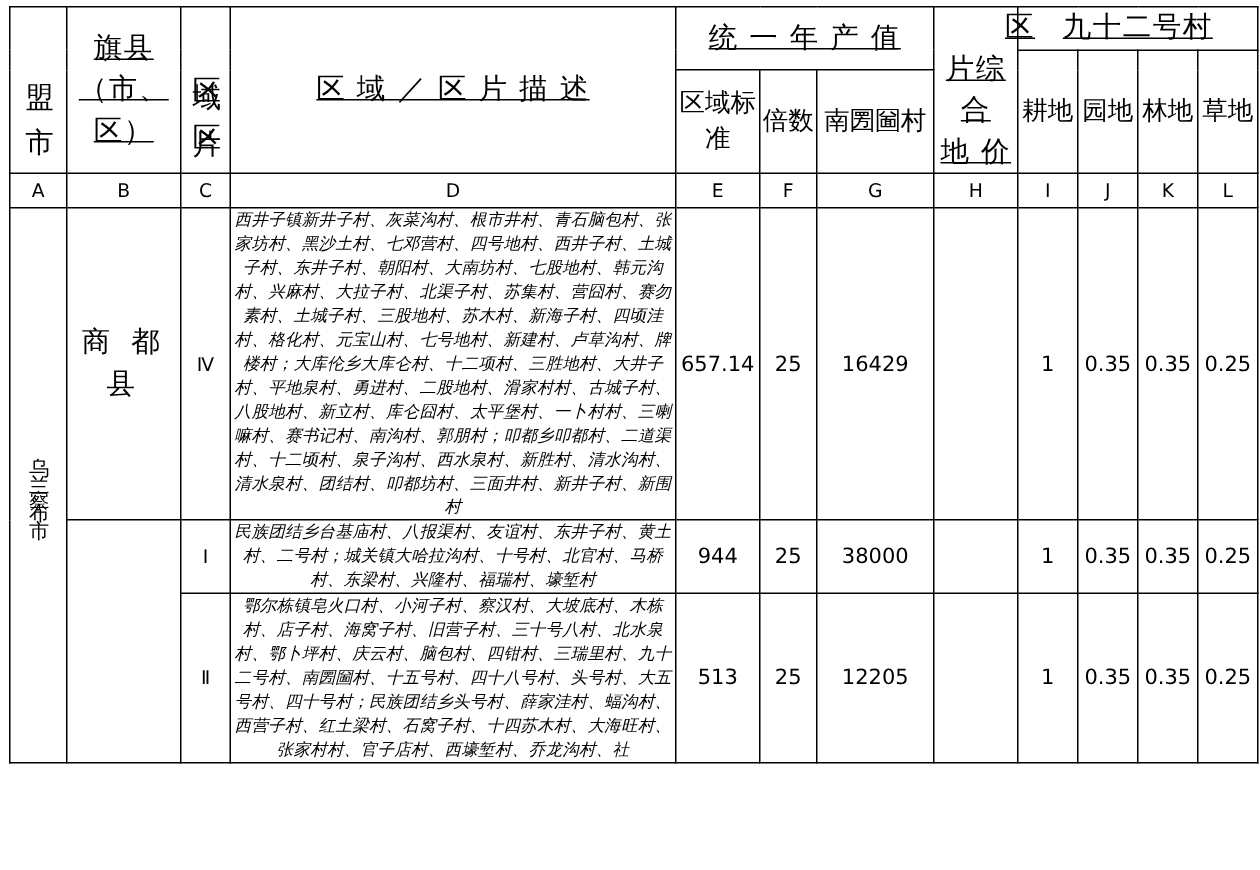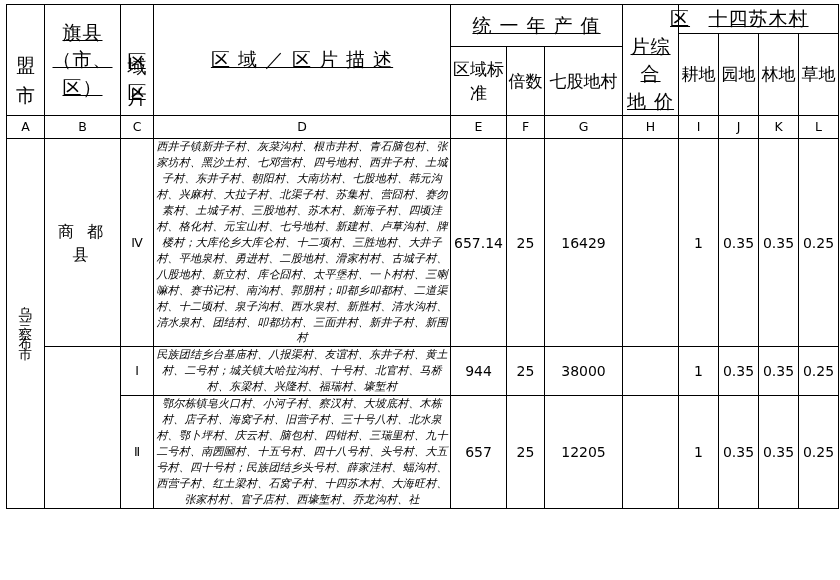--- a/index.html
+++ b/index.html
@@ -62,21 +62,21 @@
   }
   .desc {
     text-align: left;
     font-size: 11px;
     padding: 4px 6px 4px 7px;
     line-height: 1.55;
     letter-spacing: 0.2px;
     font-style: italic;
   }
   .county {
-    font-size: 16px;
+    font-size: 19px;
     letter-spacing: 4px;
   }
   .league {
     font-size: 13.5px;
   }
   .num {
     font-size: 14px;
     margin-left: 47px;
   }
   .roman {
@@ -124,21 +124,21 @@
         <span>区 域 ／ 区 片 描 述</span>
       </td>
       <td colspan="3" rowspan="2" class="hdr-main">
         <span>统 一 年 产 值</span>
       </td>
       <td rowspan="3" class="hdr-main two-line">
         <span style="white-space:pre-line;margin-left:47px;">区片综合
 地    价</span>
       </td>
       <td colspan="4" class="hdr-main" style="height:24px">
-        <span>十四苏木村</span>
+        <span>九十二号村</span>
       </td>
     </tr>
     <tr>
       <td rowspan="2" class="hdr-sub" style="height:68px">
         <span>耕地</span>
       </td>
       <td rowspan="2" class="hdr-sub">
         <span>园地</span>
       </td>
       <td rowspan="2" class="hdr-sub">
@@ -149,21 +149,21 @@
       </td>
     </tr>
     <tr>
       <td class="hdr-sub" style="height:32px">
         <span>区域标准</span>
       </td>
       <td class="hdr-sub">
         <span>倍数</span>
       </td>
       <td class="hdr-sub">
-        <span>七股地村</span>
+        <span>南圐圙村</span>
       </td>
     </tr>
 
     <tr>
       <td class="col-letter">A</td>
       <td class="col-letter">B</td>
       <td class="col-letter">C</td>
       <td class="col-letter">D</td>
       <td class="col-letter">E</td>
       <td class="col-letter">F</td>
@@ -202,21 +202,21 @@
       <td class="num"></td>
       <td class="num">1</td>
       <td class="num">0.35</td>
       <td class="num">0.35</td>
       <td class="num">0.25</td>
     </tr>
 
     <tr>
       <td class="roman">Ⅱ</td>
       <td class="desc">鄂尔栋镇皂火口村、小河子村、察汉村、大坡底村、木栋村、店子村、海窝子村、旧营子村、三十号八村、北水泉村、鄂卜坪村、庆云村、脑包村、四钳村、三瑞里村、九十二号村、南圐圙村、十五号村、四十八号村、头号村、大五号村、四十号村；民族团结乡头号村、薛家洼村、蝠沟村、西营子村、红土梁村、石窝子村、十四苏木村、大海旺村、张家村村、官子店村、西壕堑村、乔龙沟村、社</td>
-      <td class="num">657</td>
+      <td class="num">513</td>
       <td class="num">25</td>
       <td class="num">12205</td>
       <td class="num"></td>
       <td class="num">1</td>
       <td class="num">0.35</td>
       <td class="num">0.35</td>
       <td class="num">0.25</td>
     </tr>
   </tbody>
     </table>

